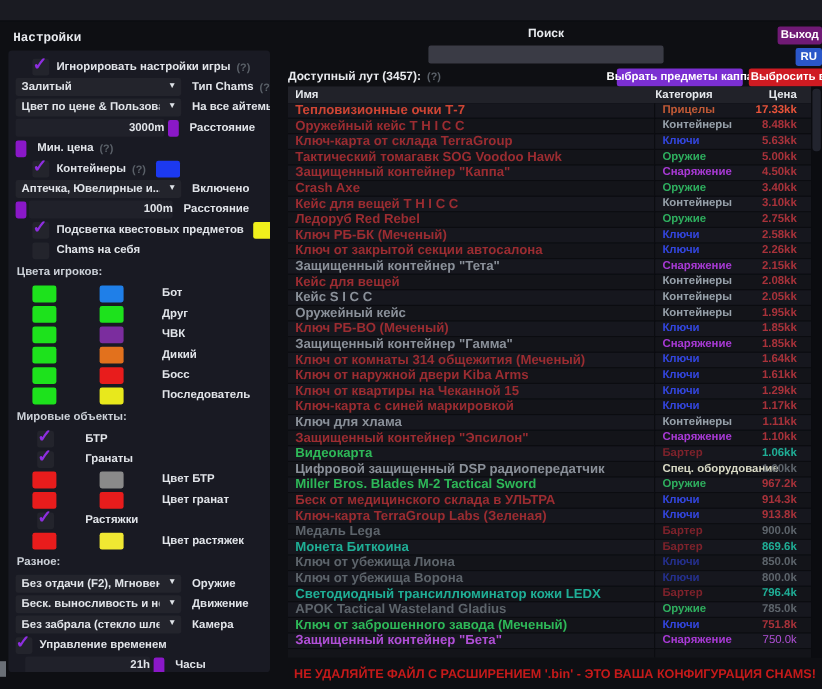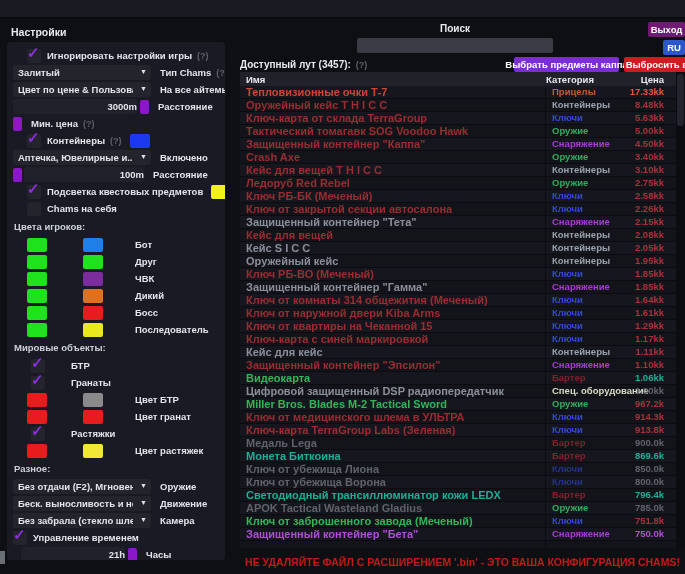--- a/index.html
+++ b/index.html
@@ -6,21 +6,21 @@
   html,body { width:685px; height:574px; overflow:hidden; }
   body {
     position:relative;
     background:#0e0f13;
     font-family:"Liberation Sans", sans-serif;
     color:#dfe3e8;
   }
   .topbar { position:absolute; left:0; top:0; width:685px; height:18px; background:#1a1b22; border-bottom:1px solid #08090c; }
 
   
-  .sb-title { position:absolute; left:11px; top:26px; font-size:10.5px; font-weight:bold; color:#e8eaee; }
+  .sb-title { position:absolute; left:11px; top:26px; font-size:10.5px; font-weight:bold; color:#e8eaee;font-family:Liberation Mono, monospace; }
   .sidebar { position:absolute; left:7px; top:42px; width:218px; height:518px; background:#191a23; border-radius:3px; padding:6px 4px 4px 4px; overflow:hidden; }
   .srow { display:flex; align-items:center; height:15px; margin-bottom:2px; }
   .ssection { font-size:9.5px; font-weight:bold; color:#ccd1d8; margin:5px 0 3px 3px; height:13px; }
   .cb { width:14px; height:14px; background:#23242c; border-radius:2px; position:relative; flex:0 0 auto; }
   .cb.on:after { content:"\2713"; position:absolute; left:0px; top:-5px; color:#8e2ee0; font-size:15px; font-weight:900; }
   .srow.check .cb { margin-left:16px; }
   .srow.check.indent .cb { margin-left:20px; }
   .srow.check.flush .cb { margin-left:2px; }
   .srow.check .clabel { margin-left:6px; }
   .srow.check.indent .clabel { margin-left:26px; }
@@ -340,21 +340,21 @@
         <div class="t-name" style="color: rgb(155, 44, 49);">Ключ от квартиры на Чеканной 15</div>
         <div class="t-cat" style="color: rgb(51, 70, 224);">Ключи</div>
         <div class="t-price" style="color: rgb(168, 50, 58); font-weight: 600;">1.29kk</div>
       </div>
       <div class="trow">
         <div class="t-name" style="color: rgb(155, 44, 49);">Ключ-карта с синей маркировкой</div>
         <div class="t-cat" style="color: rgb(51, 70, 224);">Ключи</div>
         <div class="t-price" style="color: rgb(168, 50, 58); font-weight: 600;">1.17kk</div>
       </div>
       <div class="trow">
-        <div class="t-name" style="color: rgb(138, 144, 153);">Кейс для кейс</div>
+        <div class="t-name" style="color: rgb(138, 144, 153);">Ключ для хлама</div>
         <div class="t-cat" style="color: rgb(152, 162, 171);">Контейнеры</div>
         <div class="t-price" style="color: rgb(168, 50, 58); font-weight: 600;">1.11kk</div>
       </div>
       <div class="trow">
         <div class="t-name" style="color: rgb(155, 44, 49);">Защищенный контейнер "Эпсилон"</div>
         <div class="t-cat" style="color: rgb(169, 58, 214);">Снаряжение</div>
         <div class="t-price" style="color: rgb(168, 50, 58); font-weight: 600;">1.10kk</div>
       </div>
       <div class="trow">
         <div class="t-name" style="color: rgb(46, 184, 88);">Видеокарта</div>
@@ -365,21 +365,21 @@
         <div class="t-name" style="color: rgb(138, 144, 153);">Цифровой защищенный DSP радиопередатчик</div>
         <div class="t-cat" style="color: rgb(217, 218, 197);">Спец. оборудование</div>
         <div class="t-price" style="color: rgb(93, 100, 107); font-weight: 600;">1.00kk</div>
       </div>
       <div class="trow">
         <div class="t-name" style="color: rgb(46, 184, 88);">Miller Bros. Blades M-2 Tactical Sword</div>
         <div class="t-cat" style="color: rgb(46, 174, 94);">Оружие</div>
         <div class="t-price" style="color: rgb(168, 50, 58); font-weight: 600;">967.2k</div>
       </div>
       <div class="trow">
-        <div class="t-name" style="color: rgb(155, 44, 49);">Ключ от медицинского шлема в УЛЬТРА</div>
+        <div class="t-name" style="color: rgb(155, 44, 49);">Беск от медицинского склада в УЛЬТРА</div>
         <div class="t-cat" style="color: rgb(51, 70, 224);">Ключи</div>
         <div class="t-price" style="color: rgb(168, 50, 58); font-weight: 600;">914.3k</div>
       </div>
       <div class="trow">
         <div class="t-name" style="color: rgb(155, 44, 49);">Ключ-карта TerraGroup Labs (Зеленая)</div>
         <div class="t-cat" style="color: rgb(51, 70, 224);">Ключи</div>
         <div class="t-price" style="color: rgb(168, 50, 58); font-weight: 600;">913.8k</div>
       </div>
       <div class="trow">
         <div class="t-name" style="color: rgb(93, 100, 107);">Медаль Lega</div>
@@ -412,21 +412,21 @@
         <div class="t-price" style="color: rgb(93, 100, 107); font-weight: 600;">785.0k</div>
       </div>
       <div class="trow">
         <div class="t-name" style="color: rgb(46, 184, 88);">Ключ от заброшенного завода (Меченый)</div>
         <div class="t-cat" style="color: rgb(51, 70, 224);">Ключи</div>
         <div class="t-price" style="color: rgb(168, 50, 58); font-weight: 600;">751.8k</div>
       </div>
       <div class="trow">
         <div class="t-name" style="color: rgb(176, 79, 214);">Защищенный контейнер "Бета"</div>
         <div class="t-cat" style="color: rgb(169, 58, 214);">Снаряжение</div>
-        <div class="t-price" style="color: rgb(176, 79, 214); font-weight: 700;">750.0k</div>
+        <div class="t-price" style="color: rgb(176, 79, 214); font-weight: 400;">750.0k</div>
       </div>
       <div class="trow">
         <div class="t-name" style="color: rgb(93, 100, 107);"></div>
         <div class="t-cat" style="color: rgb(93, 100, 107);"></div>
         <div class="t-price" style="color: rgb(93, 100, 107); font-weight: 600;"></div>
       </div>
     </div>
 </div>
 <div class="scrollbar">
   <div class="scroll-thumb"></div>

